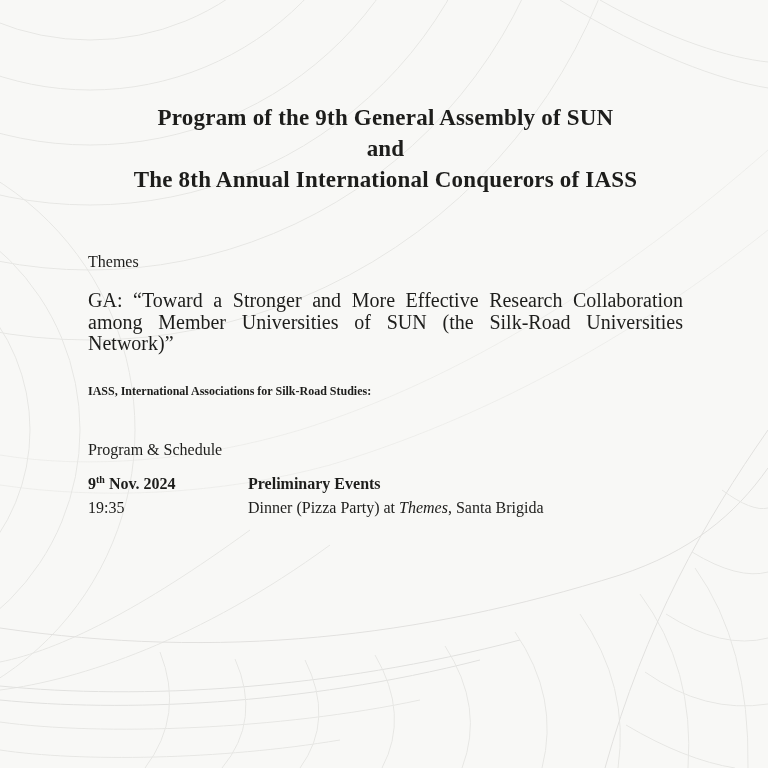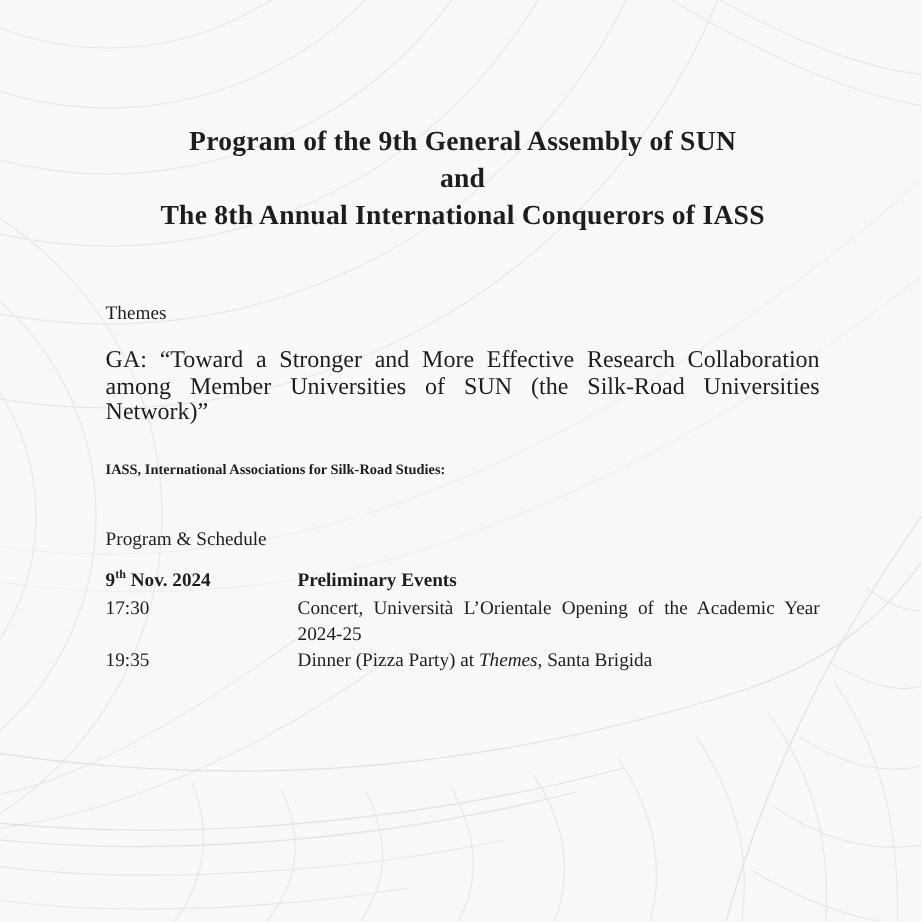--- a/index.html
+++ b/index.html
@@ -98,24 +98,20 @@
   <div class="schedule">
 
     <div class="sched-row bold">
       <div class="sched-time">
         <span>9</span><span class="ord">th</span><span> Nov. 2024</span>
       </div>
       <div class="sched-desc">Preliminary Events</div>
     </div>
 
 
-    <div class="sched-row">
-      <div class="sched-time">17:30</div>
-      <div class="sched-desc">Concert, Università L’Orientale Opening of the Academic Year 2024-25</div>
-    </div>
 
     <div class="sched-row">
       <div class="sched-time"></div>
     </div>
 
     <div class="sched-row">
       <div class="sched-time">19:35</div>
       <div class="sched-desc">
         <span>Dinner (Pizza Party) at </span><span class="italic">Themes</span><span>, Santa Brigida</span>
       </div>

